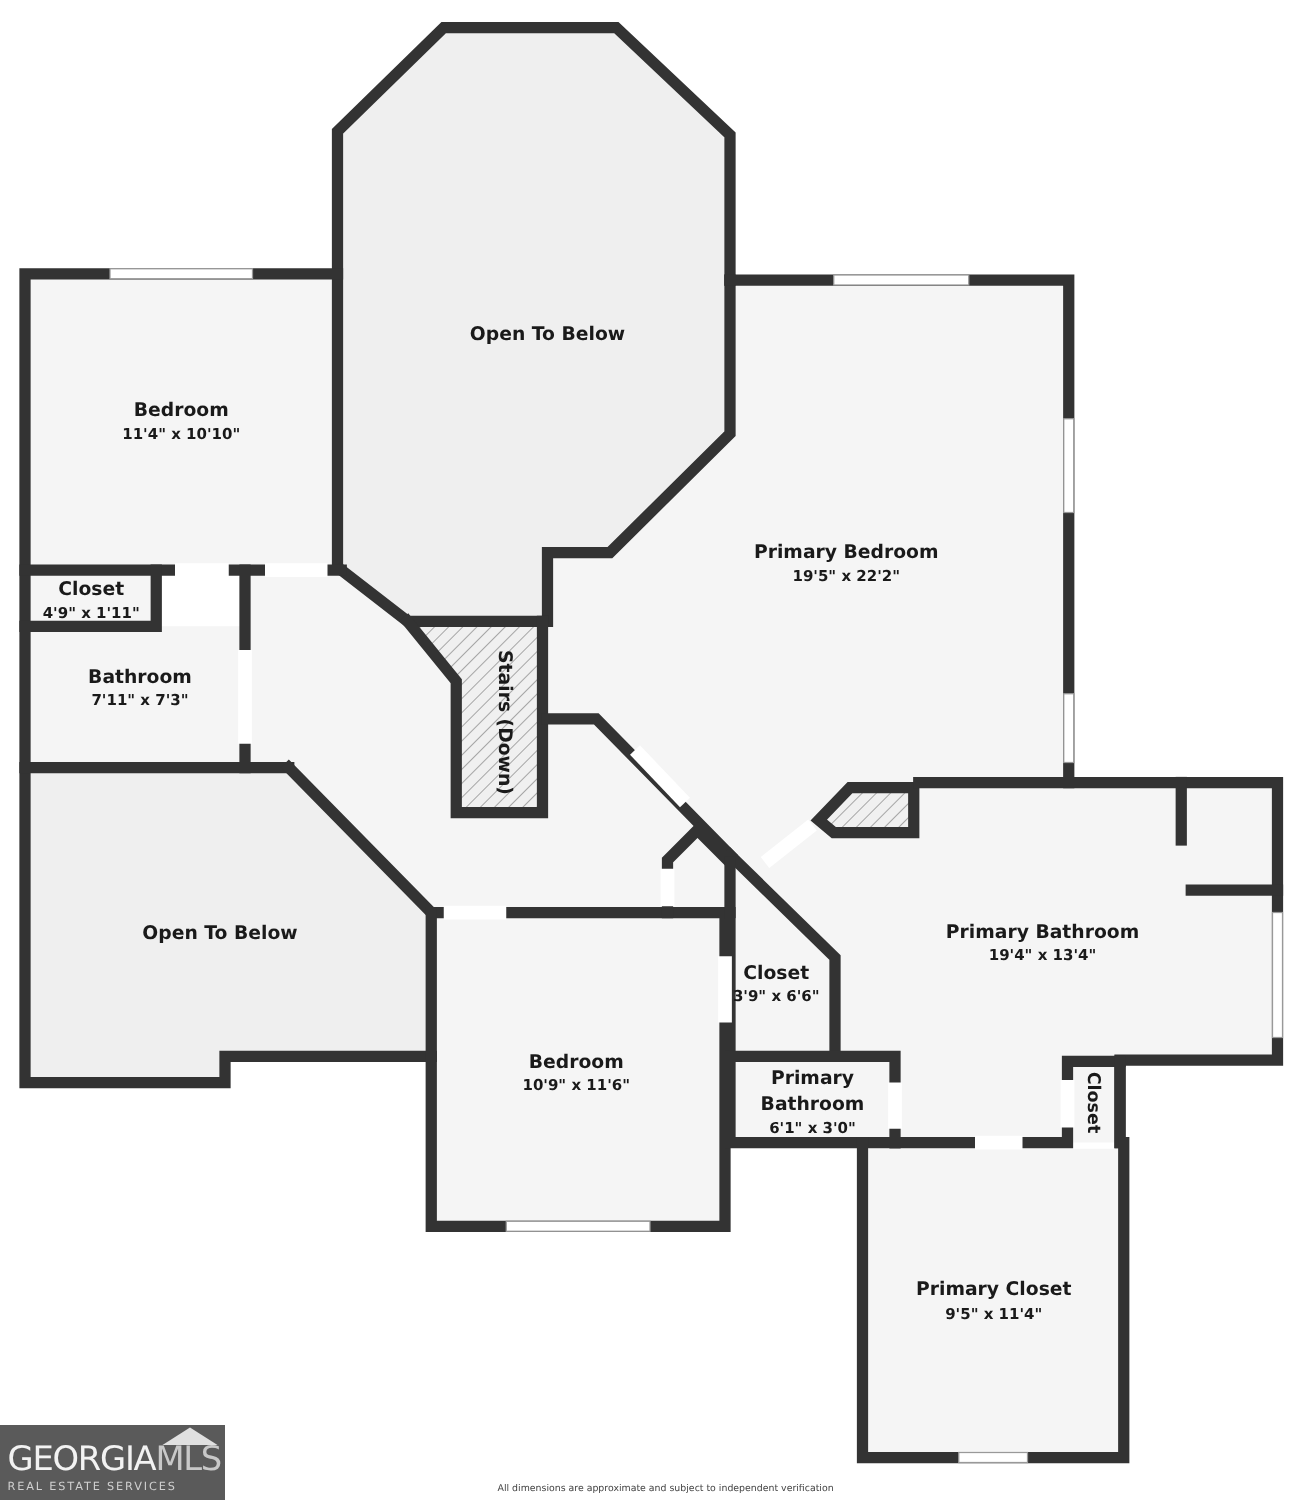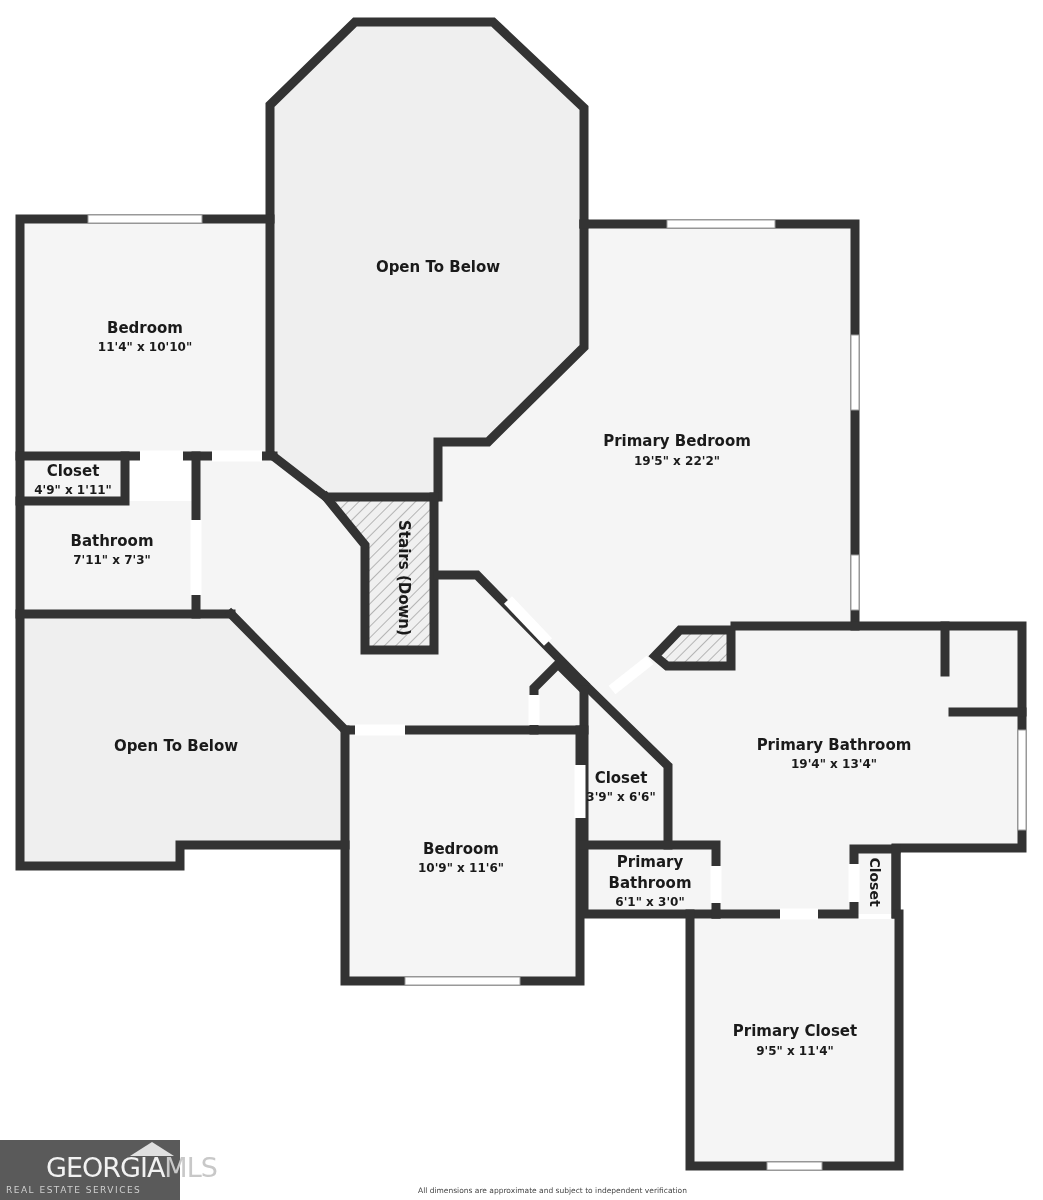--- a/index.html
+++ b/index.html
@@ -6,25 +6,25 @@
   body { width:1043px; height:1200px; position:relative; overflow:hidden; font-family:"DejaVu Sans", sans-serif; }
   svg.plan { position:absolute; left:0; top:0; }
   .wall { fill:none; stroke:#333333; stroke-width:9; stroke-linejoin:miter; stroke-linecap:square; }
   .floor { fill:#f5f5f5; stroke:none; }
   .openfloor { fill:#efefef; stroke:none; }
   .gap { stroke:#ffffff; stroke-width:11; fill:none; }
   .win { fill:#ffffff; stroke:#999; stroke-width:1; }
   .label { font-family:"DejaVu Sans", sans-serif; font-weight:bold; fill:#1a1a1a; font-size:15px; text-anchor:middle; }
   .dim { font-family:"DejaVu Sans", sans-serif; font-weight:bold; fill:#1a1a1a; font-size:12px; text-anchor:middle; }
   .logo { position:absolute; left:0; top:1140px; width:180px; height:60px; background:#5a5a5a; }
-  .logo-main { position:absolute; left:6px; top:12px; font-family:"DejaVu Sans", sans-serif; font-size:27px; color:#f2f2f2; letter-spacing:-1px;margin-left:40px; }
+  .logo-main { position:absolute; left:6px; top:12px; font-family:"DejaVu Sans", sans-serif; font-size:27px; color:#f2f2f2; letter-spacing:-1px; }
   .logo-main .mls { color:#c8c8c8; }
   .logo-sub { position:absolute; left:6px; top:45px; font-family:"DejaVu Sans", sans-serif; font-size:9px; color:#d0d0d0; letter-spacing:1.5px; }
   .logo-roof { position:absolute; left:130px; top:2px; width:0; height:0; border-left:22px solid transparent; border-right:22px solid transparent; border-bottom:14px solid #e0e0e0; }
-  .disclaimer { position:absolute; left:398px; top:1186px; font-family:"DejaVu Sans", sans-serif; font-size:7.5px; color:#444;margin-left:20px; }
+  .disclaimer { position:absolute; left:398px; top:1186px; font-family:"DejaVu Sans", sans-serif; font-size:7.5px; color:#444; }
 </style>
 </head>
 <body>
 
 <svg class="plan" width="1043" height="1200" viewBox="0 0 1043 1200">
   <defs>
     <pattern id="hatch" width="8" height="8" patternUnits="userSpaceOnUse" patternTransform="rotate(45)">
       <rect width="8" height="8" fill="#f0f0f0"></rect>
       <line x1="0" y1="0" x2="0" y2="8" stroke="#9a9a9a" stroke-width="1.4"></line>
     </pattern>

